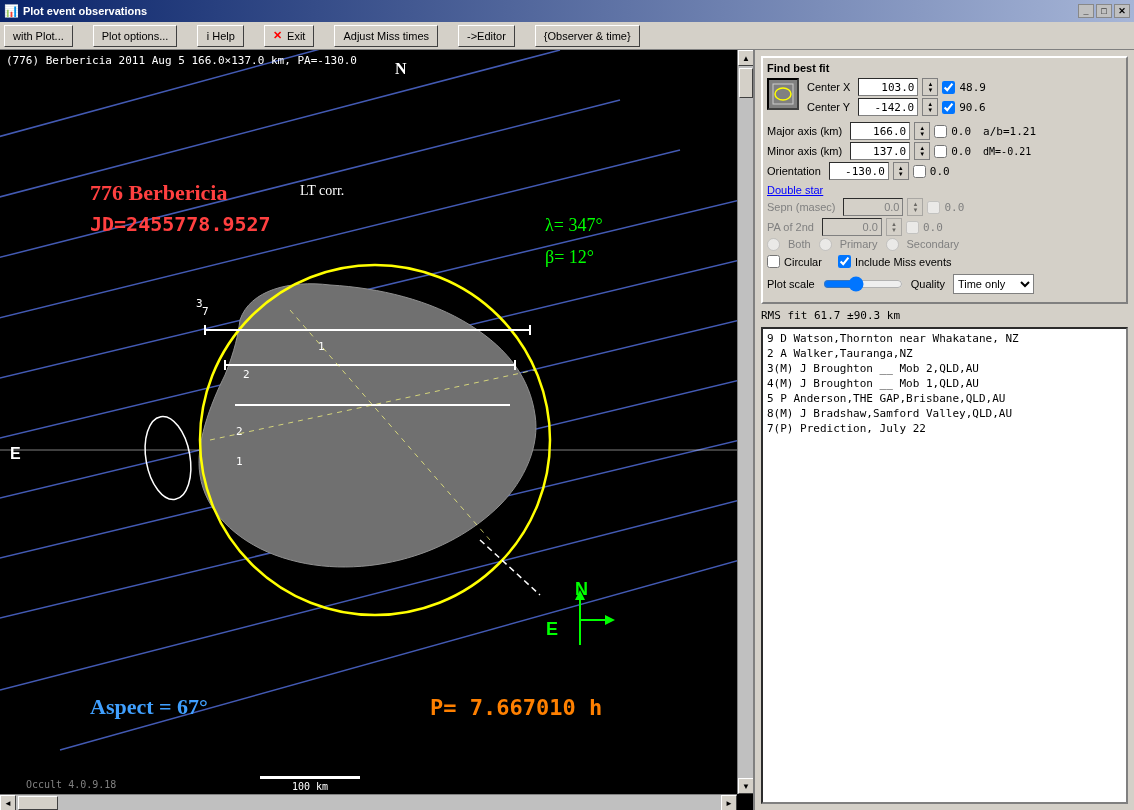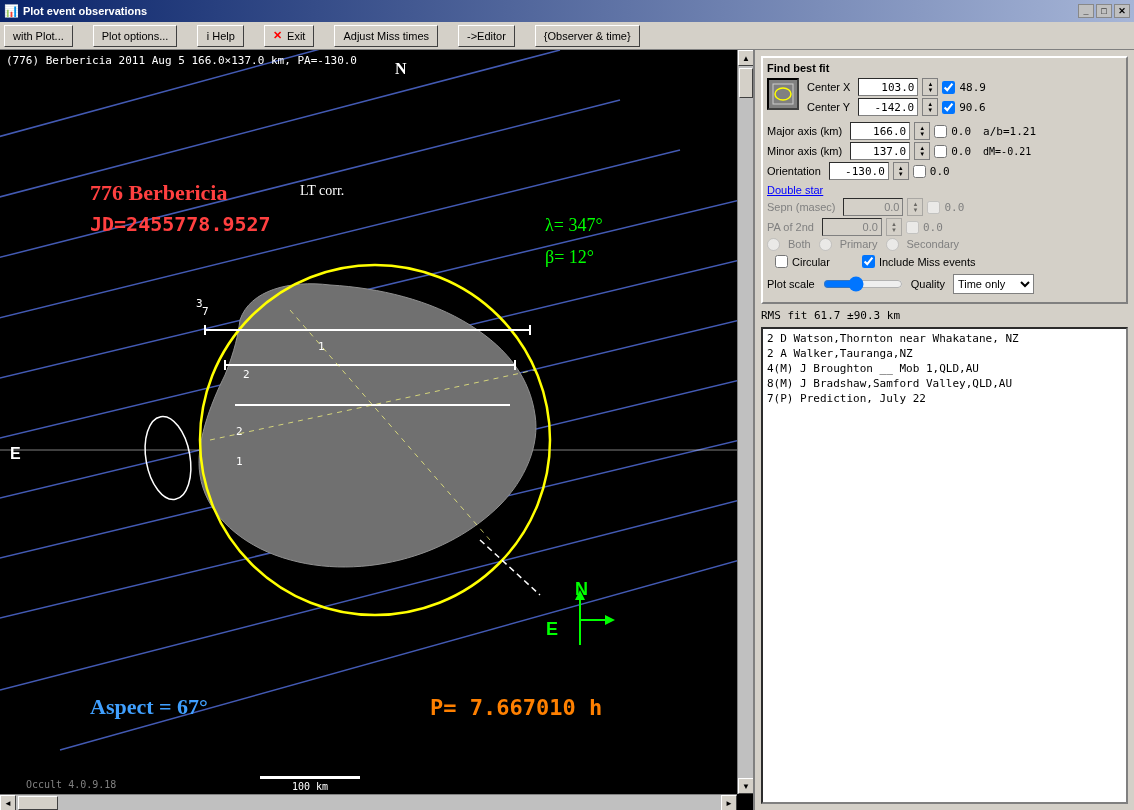--- a/index.html
+++ b/index.html
@@ -298,21 +298,21 @@
       align-items: flex-start;
       margin: 2px 0;
     }
     .radio-label { font-size: 11px; color: #808080; }
 
     
     .checkbox-row {
       display: flex;
       align-items: center;
       gap: 4px;
-      margin: 2px 8px;
+      margin: 2px 0;
     }
     .checkbox-row label { font-size: 11px; }
 
     
     .plot-scale-row {
       display: flex;
       align-items: center;
       gap: 8px;
       margin: 4px 0;
     }
@@ -677,21 +677,23 @@
           <option>Time only</option>
           <option>All</option>
           <option>Chords only</option>
         </select>
       </div>
     </div>
 
     <div class="rms-text">RMS fit 61.7 ±90.3 km</div>
 
     <div id="observer-list">
-        <div class="obs-row">  2    D Watson,Thornton near Whakatane, NZ</div>
+        <div class="obs-row">  9    D Watson,Thornton near Whakatane, NZ</div>
         <div class="obs-row">  2    A Walker,Tauranga,NZ</div>
+        <div class="obs-row">  3(M) J Broughton __ Mob 2,QLD,AU</div>
         <div class="obs-row">  4(M) J Broughton __ Mob 1,QLD,AU</div>
+        <div class="obs-row">  5    P Anderson,THE GAP,Brisbane,QLD,AU</div>
         <div class="obs-row">  8(M) J Bradshaw,Samford Valley,QLD,AU</div>
         <div class="obs-row">  7(P) Prediction, July 22</div>
       </div>
 
   </div>
 </div>
 
 </body></html>

